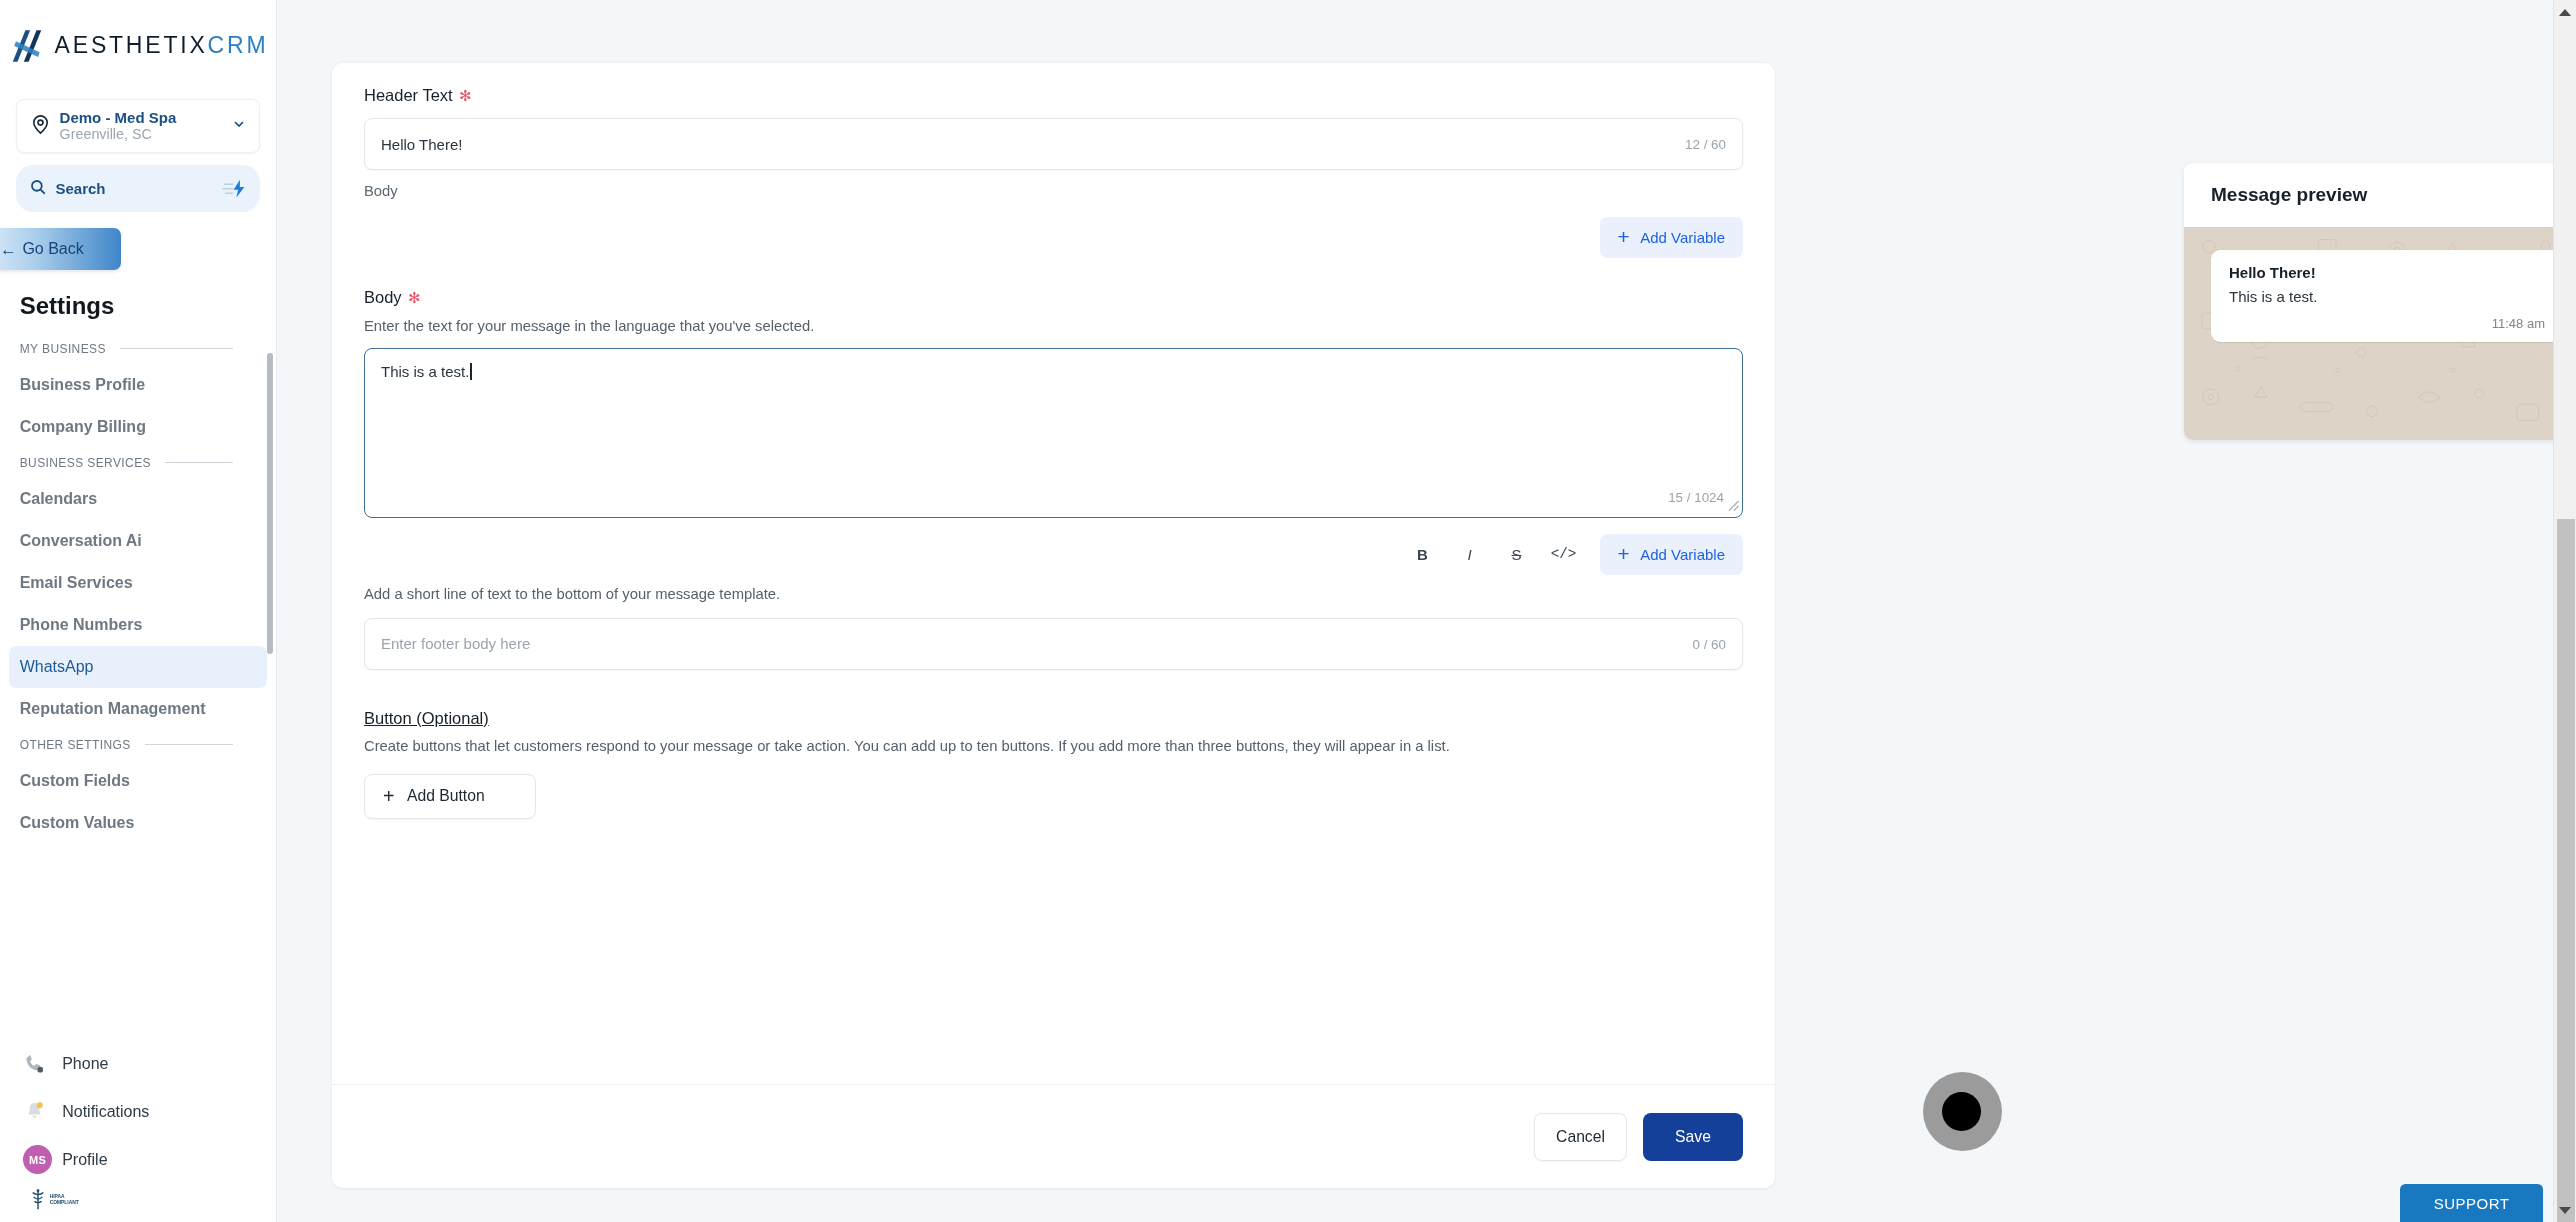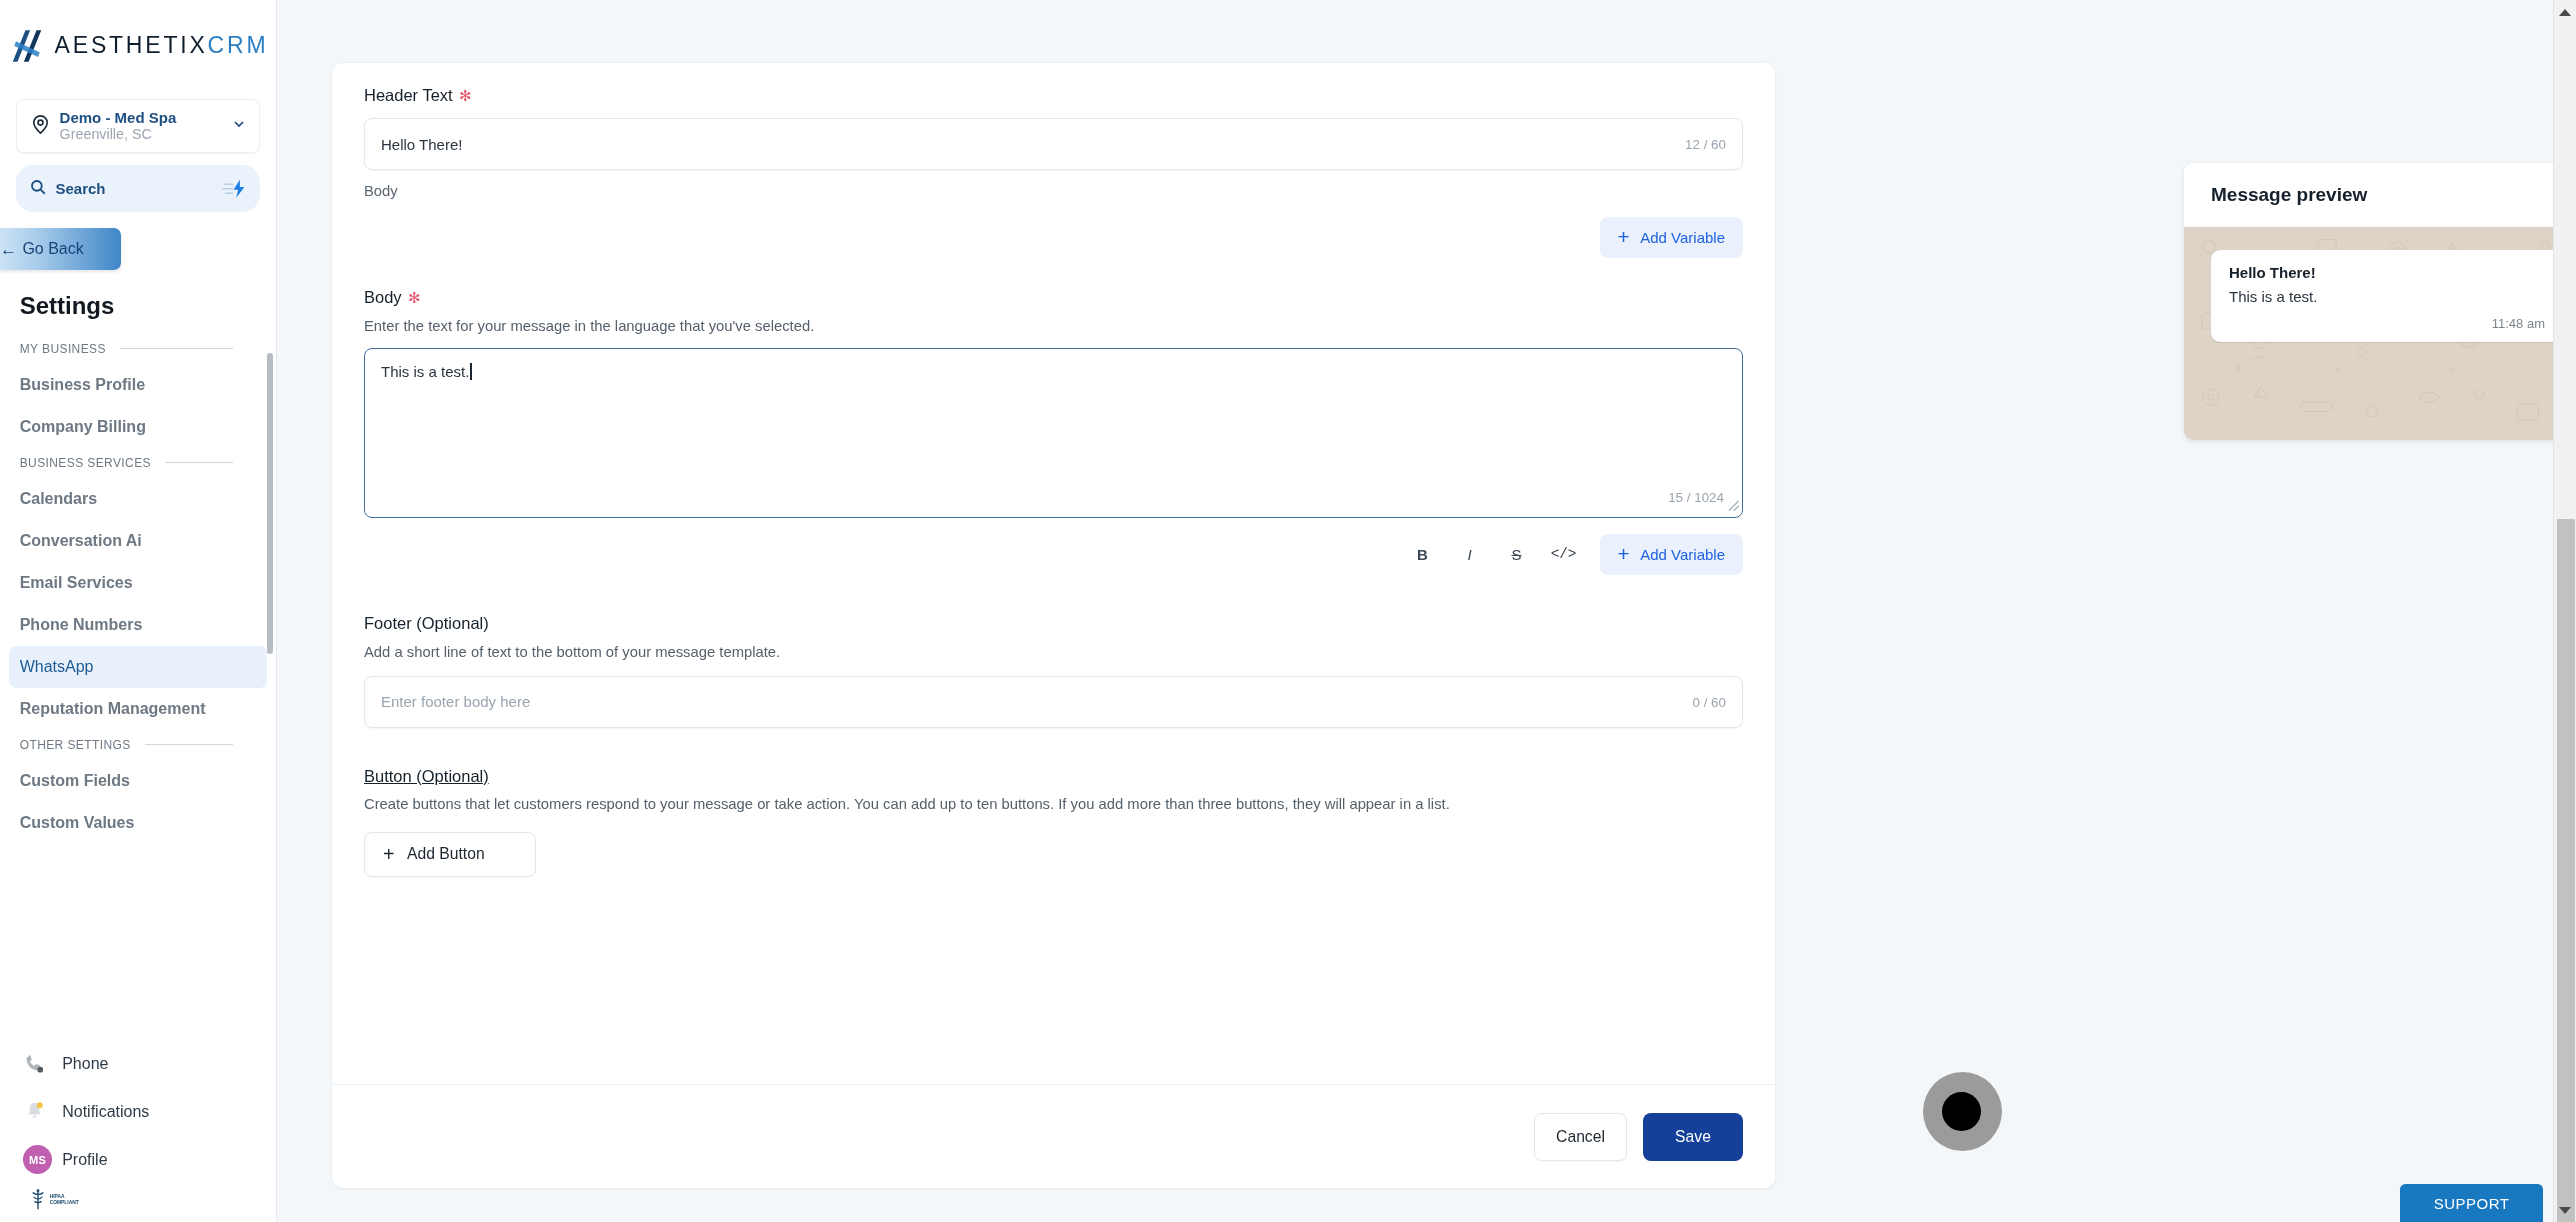--- a/index.html
+++ b/index.html
@@ -516,23 +516,20 @@
           <div class="fmt-btn b">B</div>
           <div class="fmt-btn i">I</div>
           <div class="fmt-btn s">S</div>
           <div class="fmt-btn code">&lt;/&gt;</div>
           <div class="varbtn" style="margin-left:12.5px;">
             <span class="plus">+</span>
             <span>Add Variable</span>
           </div>
         </div>
 
-        <div class="f-label" style="margin-top:39px;">
-          <span>Footer (Optional)</span>
-        </div>
         <div class="f-help">Add a short line of text to the bottom of your message template.</div>
         <div class="input-box" style="margin-top:16px;">
           <span class="input-ph">Enter footer body here</span>
           <span class="counter">0 / 60</span>
         </div>
 
         <div class="f-label" style="margin-top:39px;text-decoration:underline;">
           <span>Button (Optional)</span>
         </div>
         <div class="f-help">Create buttons that let customers respond to your message or take action. You can add up to ten buttons. If you add more than three buttons, they will appear in a list.</div>

